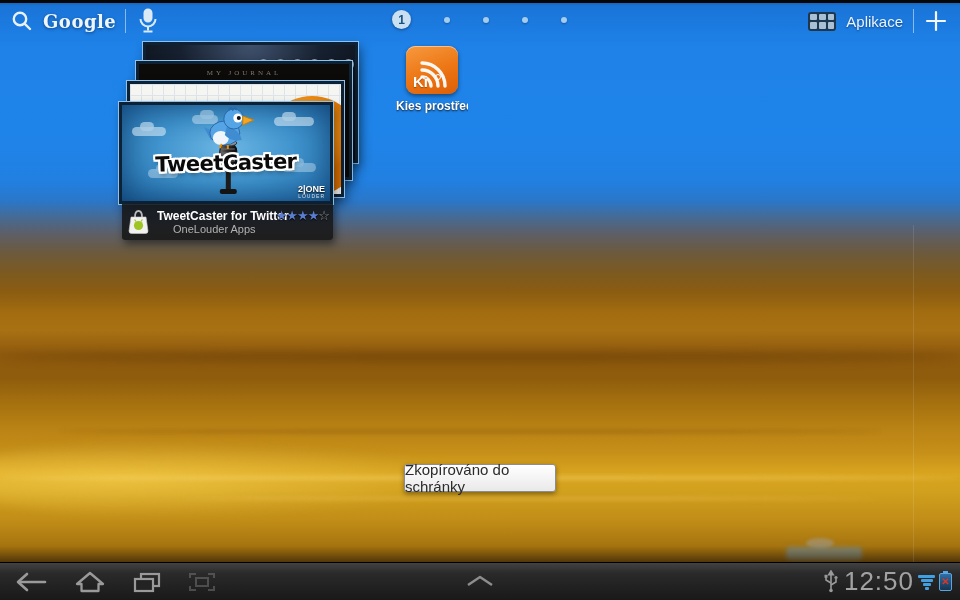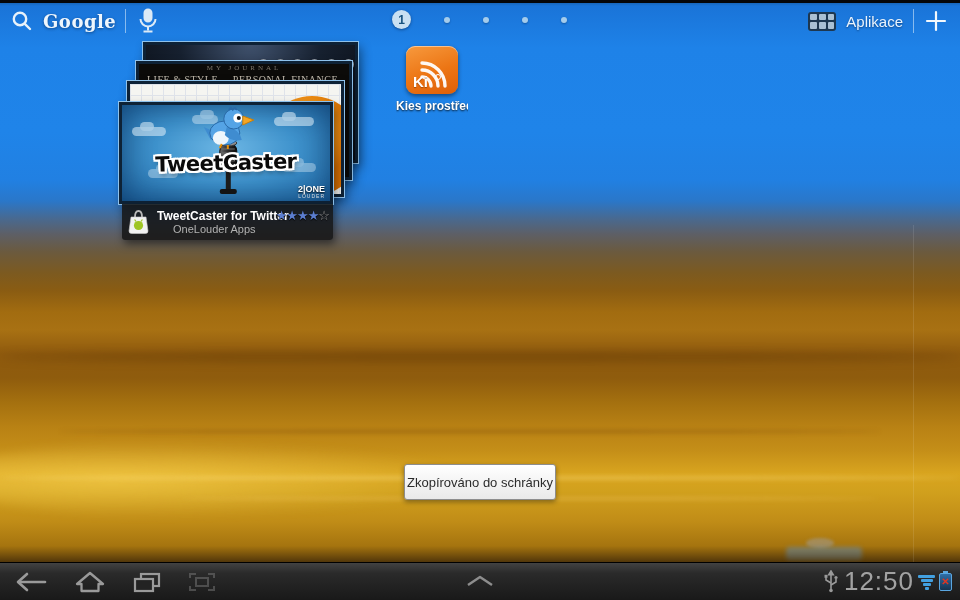--- a/index.html
+++ b/index.html
@@ -45,21 +45,21 @@
   
   .card{position:absolute;border:3px solid #0e2236;outline:1px solid #8ec2ec;
         box-shadow:3px 5px 10px rgba(0,0,0,.45);box-sizing:border-box;overflow:hidden;}
   .cardA{left:143px;top:42px;width:215px;height:121px;z-index:1;
      background:radial-gradient(ellipse at 50% -5%, #41536f 0%, #16202f 48%, #0a0e16 100%);}
   .rings{position:absolute;left:112px;top:14px;display:flex;gap:6px;}
   .ring{width:7px;height:7px;border:2px solid #97a1ab;border-radius:50%;background:#232b36;
         box-shadow:0 1px 2px rgba(0,0,0,.8);}
   .cardB{left:136px;top:61px;width:216px;height:119px;z-index:2;background:#0c0b09;
         font-family:"Liberation Serif",serif;}
-  .magtop{text-align:center;font-size:7px;letter-spacing:3px;color:#7d766a;white-space:nowrap;}
+  .magtop{margin-top:5px;text-align:center;font-size:7px;letter-spacing:3px;color:#7d766a;white-space:nowrap;}
   .magrow{display:flex;justify-content:space-between;padding:2px 8px 0 8px;font-size:10px;color:#c2bbae;
           letter-spacing:.5px;white-space:nowrap;}
   .cardC{left:127px;top:81px;width:217px;height:116px;z-index:3;background:#f5f5f1;
      background-image:linear-gradient(#dfe3ea 1px,transparent 1px),linear-gradient(90deg,#dfe3ea 1px,transparent 1px);
      background-size:11px 11px;}
   .cardD{left:119px;top:102px;width:214px;height:102px;z-index:4;}
   .sky{position:absolute;inset:0;
      background:radial-gradient(ellipse at 50% 45%, #6cb6e4 0%, #3e92cc 48%, #1d639f 100%);
      box-shadow:inset 0 0 30px rgba(8,40,80,.55);}
   .cloud{position:absolute;height:9px;border-radius:8px;background:rgba(236,246,253,.8);opacity:.65;}
@@ -86,24 +86,24 @@
   .kies{position:absolute;left:396px;top:46px;width:72px;text-align:center;}
   .kies-icon{position:relative;width:52px;height:48px;margin:0 auto;border-radius:9px;
      background:linear-gradient(160deg,#f79a3e 0%,#ec7514 55%,#de5f07 100%);
      box-shadow:inset 0 1px 0 rgba(255,255,255,.45), 0 2px 4px rgba(0,0,0,.45);}
   .kies-ki{position:absolute;left:7px;bottom:4px;color:#fff;font-size:15px;font-weight:bold;
      text-shadow:0 1px 1px rgba(120,50,0,.6);}
   .kies-deg{position:absolute;left:29px;bottom:14px;width:4px;height:4px;border:1.5px solid #fff;border-radius:50%;}
   .kies-label{margin-top:5px;width:72px;overflow:hidden;white-space:nowrap;text-align:left;
      font-size:12px;font-weight:bold;color:#fff;text-shadow:0 1px 2px rgba(0,0,0,.85);}
   
-  .toast{position:absolute;left:404px;top:464px;width:152px;height:36px;box-sizing:border-box;
+  .toast{position:absolute;left:404px;top:464px;width:152px;height:28px;box-sizing:border-box;
      background:linear-gradient(#ffffff,#e9e9e9);border:1px solid #8d8d8d;border-radius:3px;
      box-shadow:0 2px 5px rgba(0,0,0,.4);display:flex;align-items:center;justify-content:center;
-     font-size:13px;color:#2b2b2b;}
+     font-size:15px;color:#2b2b2b;}
   
   .navbar{position:absolute;left:0;bottom:0;width:960px;height:37px;
      background:linear-gradient(#424242 0%,#2a2a2a 28%,#191919 100%);border-top:1px solid #000;}
   .navleft{position:absolute;left:14px;top:0;height:37px;display:flex;align-items:center;gap:26px;}
   .navico{display:flex;align-items:center;justify-content:center;}
   .dimmed{opacity:.42;}
   .chev{position:absolute;left:462px;top:11px;}
   .navright{position:absolute;right:8px;top:0;height:37px;display:flex;align-items:center;gap:4px;}
   .clock{font-size:26px;color:#a2a2a2;letter-spacing:1px;line-height:37px;}
   .sig{display:flex;flex-direction:column;align-items:center;gap:1px;padding-top:2px;}

